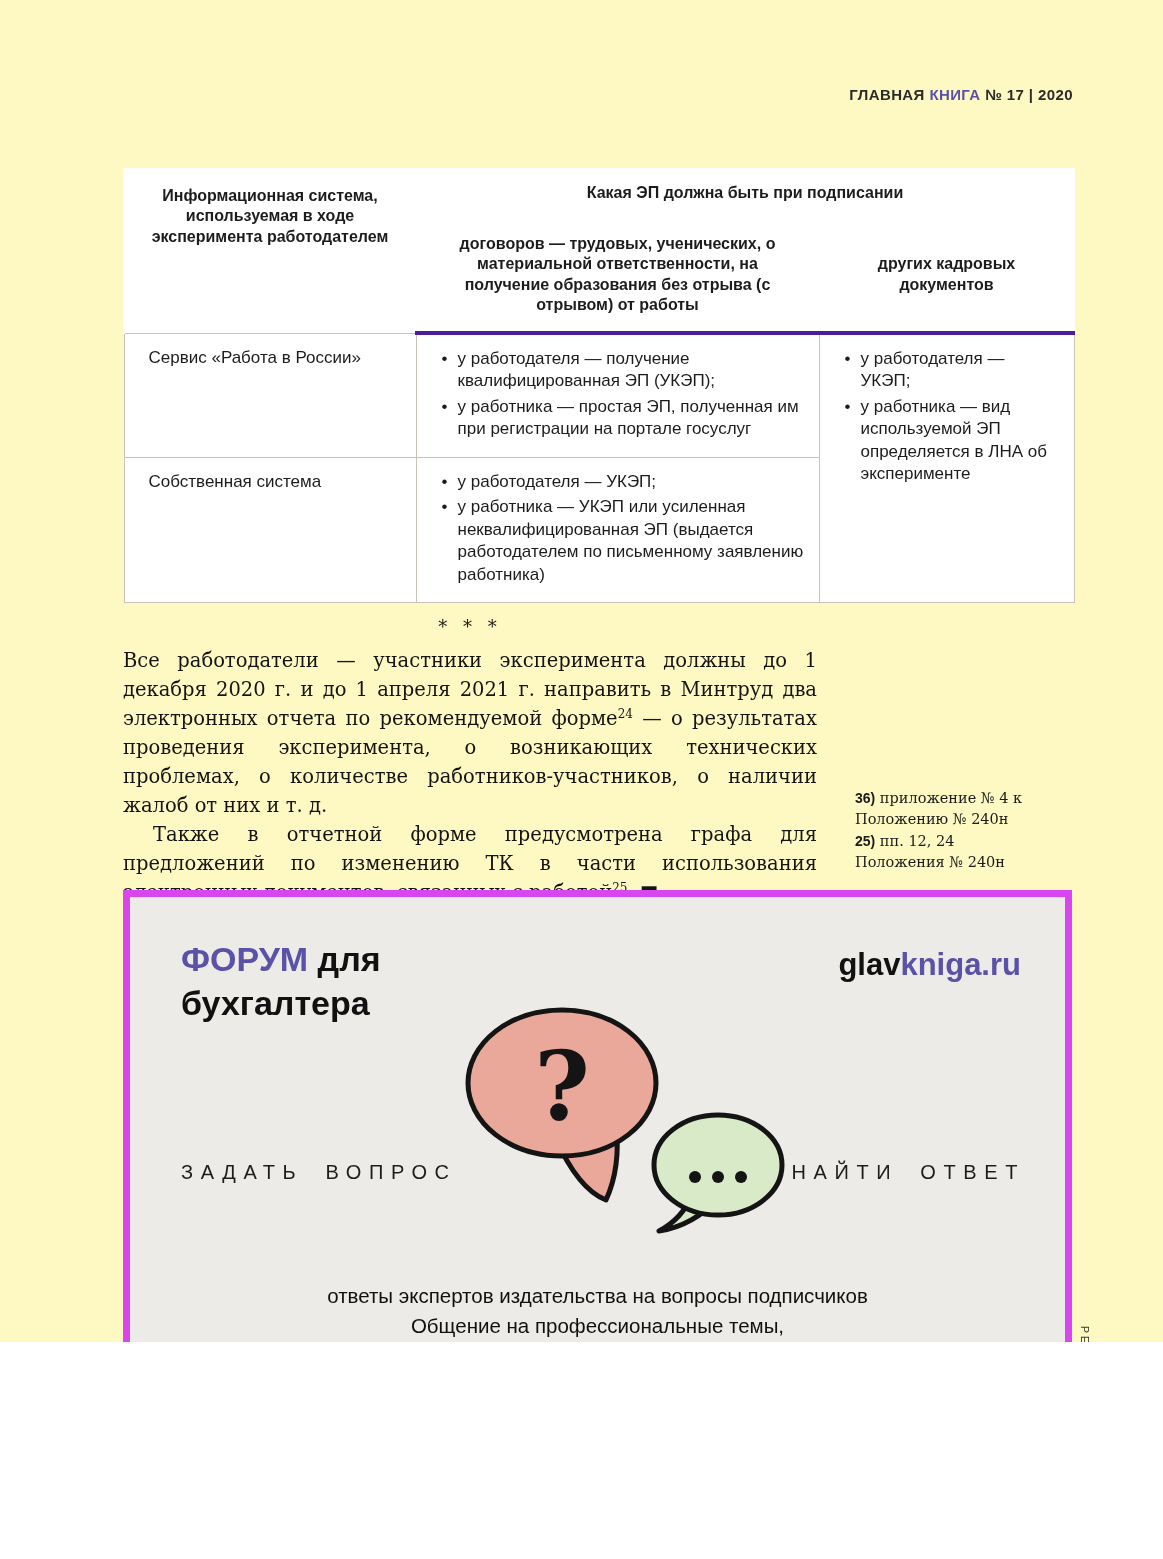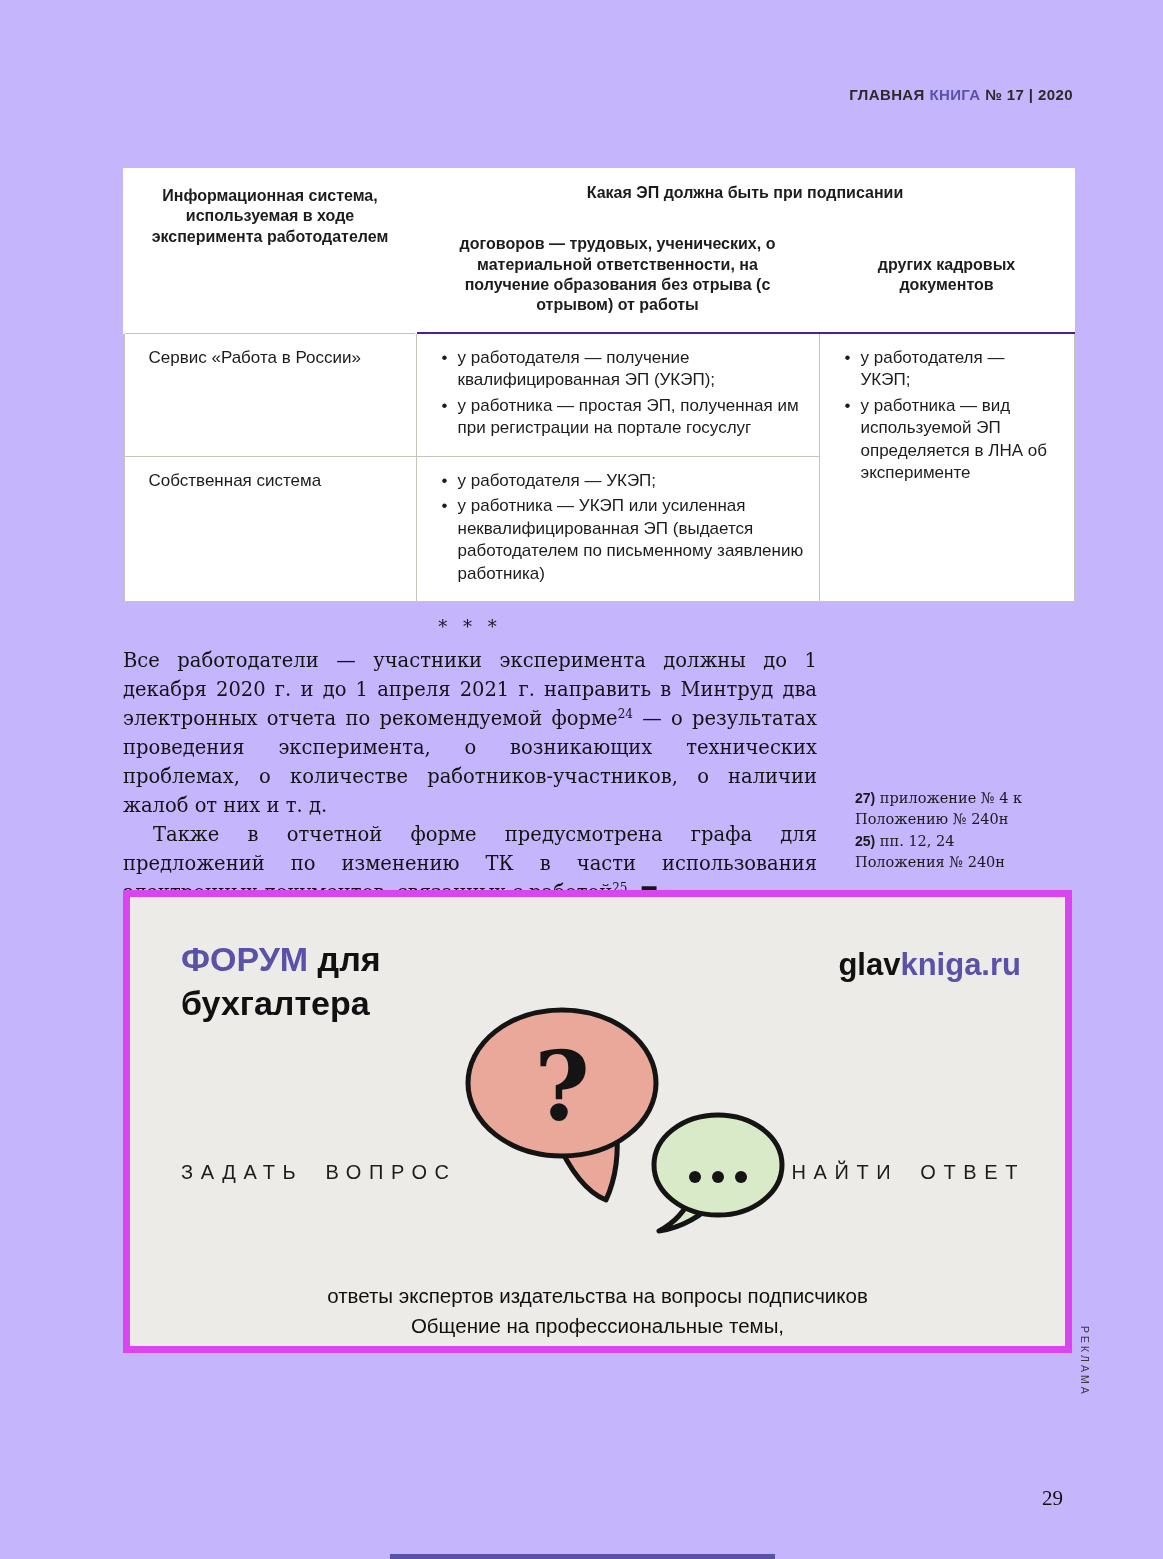--- a/index.html
+++ b/index.html
@@ -1,22 +1,22 @@
 <!DOCTYPE html>
 <html><head>
 <meta charset="utf-8">
 <style>
   * { margin: 0; padding: 0; box-sizing: border-box; }
   html, body { background: #fff; }
   .page {
     position: relative;
     width: 1163px;
-    height: 1559px;
+    height: 1342px;
     margin: 0 auto;
-    background: #c4b5fd;
+    background: #fef9c3;
     font-family: "Liberation Sans", sans-serif;
     color: #1a1a1a;
     overflow: hidden;
   }
   .accent { color: #5a51a8; }
 
   
   .mag-header {
     position: absolute;
     top: 86px;
@@ -42,21 +42,21 @@
     background: #e3dfd6;
     border: 2px solid #ffffff;
     font-weight: bold;
     font-size: 16px;
     line-height: 1.28;
     text-align: center;
     padding: 10px 18px;
   }
   td.th-col1 { vertical-align: top; padding: 16px 20px; border-bottom: 1px solid #c7c3ba; }
   td.th-span { height: 48px; vertical-align: middle; }
-  td.th-sub  { height: 116px; vertical-align: middle; border-bottom: 2px solid #4c1d95; }
+  td.th-sub  { height: 116px; vertical-align: middle; border-bottom: 4px solid #4c1d95; }
   td.th-sub2 { padding: 10px 36px; }
   td.bd {
     border: 1px solid #c7c3ba;
     font-size: 17px;
     line-height: 1.32;
     vertical-align: top;
     padding: 13px 15px 13px 24px;
   }
   tr.body1 td.bd { height: 116px; }
   tr.body2 td.bd { height: 138px; }
@@ -222,21 +222,21 @@
   </div>
 
   <div class="separator">* * *</div>
 
   <div class="article">
     <p><span>Все работодатели — участники эксперимента должны до 1 декабря 2020 г. и до 1 апреля 2021 г. направить в Минтруд два электронных отчета по рекомендуемой форме</span><sup class="ref">24</sup><span> — о результатах проведения эксперимента, о возникающих технических проблемах, о количестве работников-участников, о наличии жалоб от них и т. д.</span></p>
     <p class="indent"><span>Также в отчетной форме предусмотрена графа для предложений по изменению ТК в части использования электронных документов, связанных с работой</span><sup class="ref">25</sup><span>. ■</span></p>
   </div>
 
   <div class="footnotes">
-    <div class="fn"><b>27)</b> <span>приложение № 4 к Положению № 240н</span></div>
+    <div class="fn"><b>36)</b> <span>приложение № 4 к Положению № 240н</span></div>
     <div class="fn"><b>25)</b> <span>пп. 12, 24 Положения № 240н</span></div>
   </div>
 
   <div class="ad">
     <div class="ad-title"><span class="accent">ФОРУМ</span><span> для бухгалтера</span></div>
 
     <div class="ad-site"><span>glav</span><span class="accent">kniga.ru</span></div>
 
     <div class="ad-label left">ЗАДАТЬ ВОПРОС</div>
     <div class="ad-label right">НАЙТИ ОТВЕТ</div>

